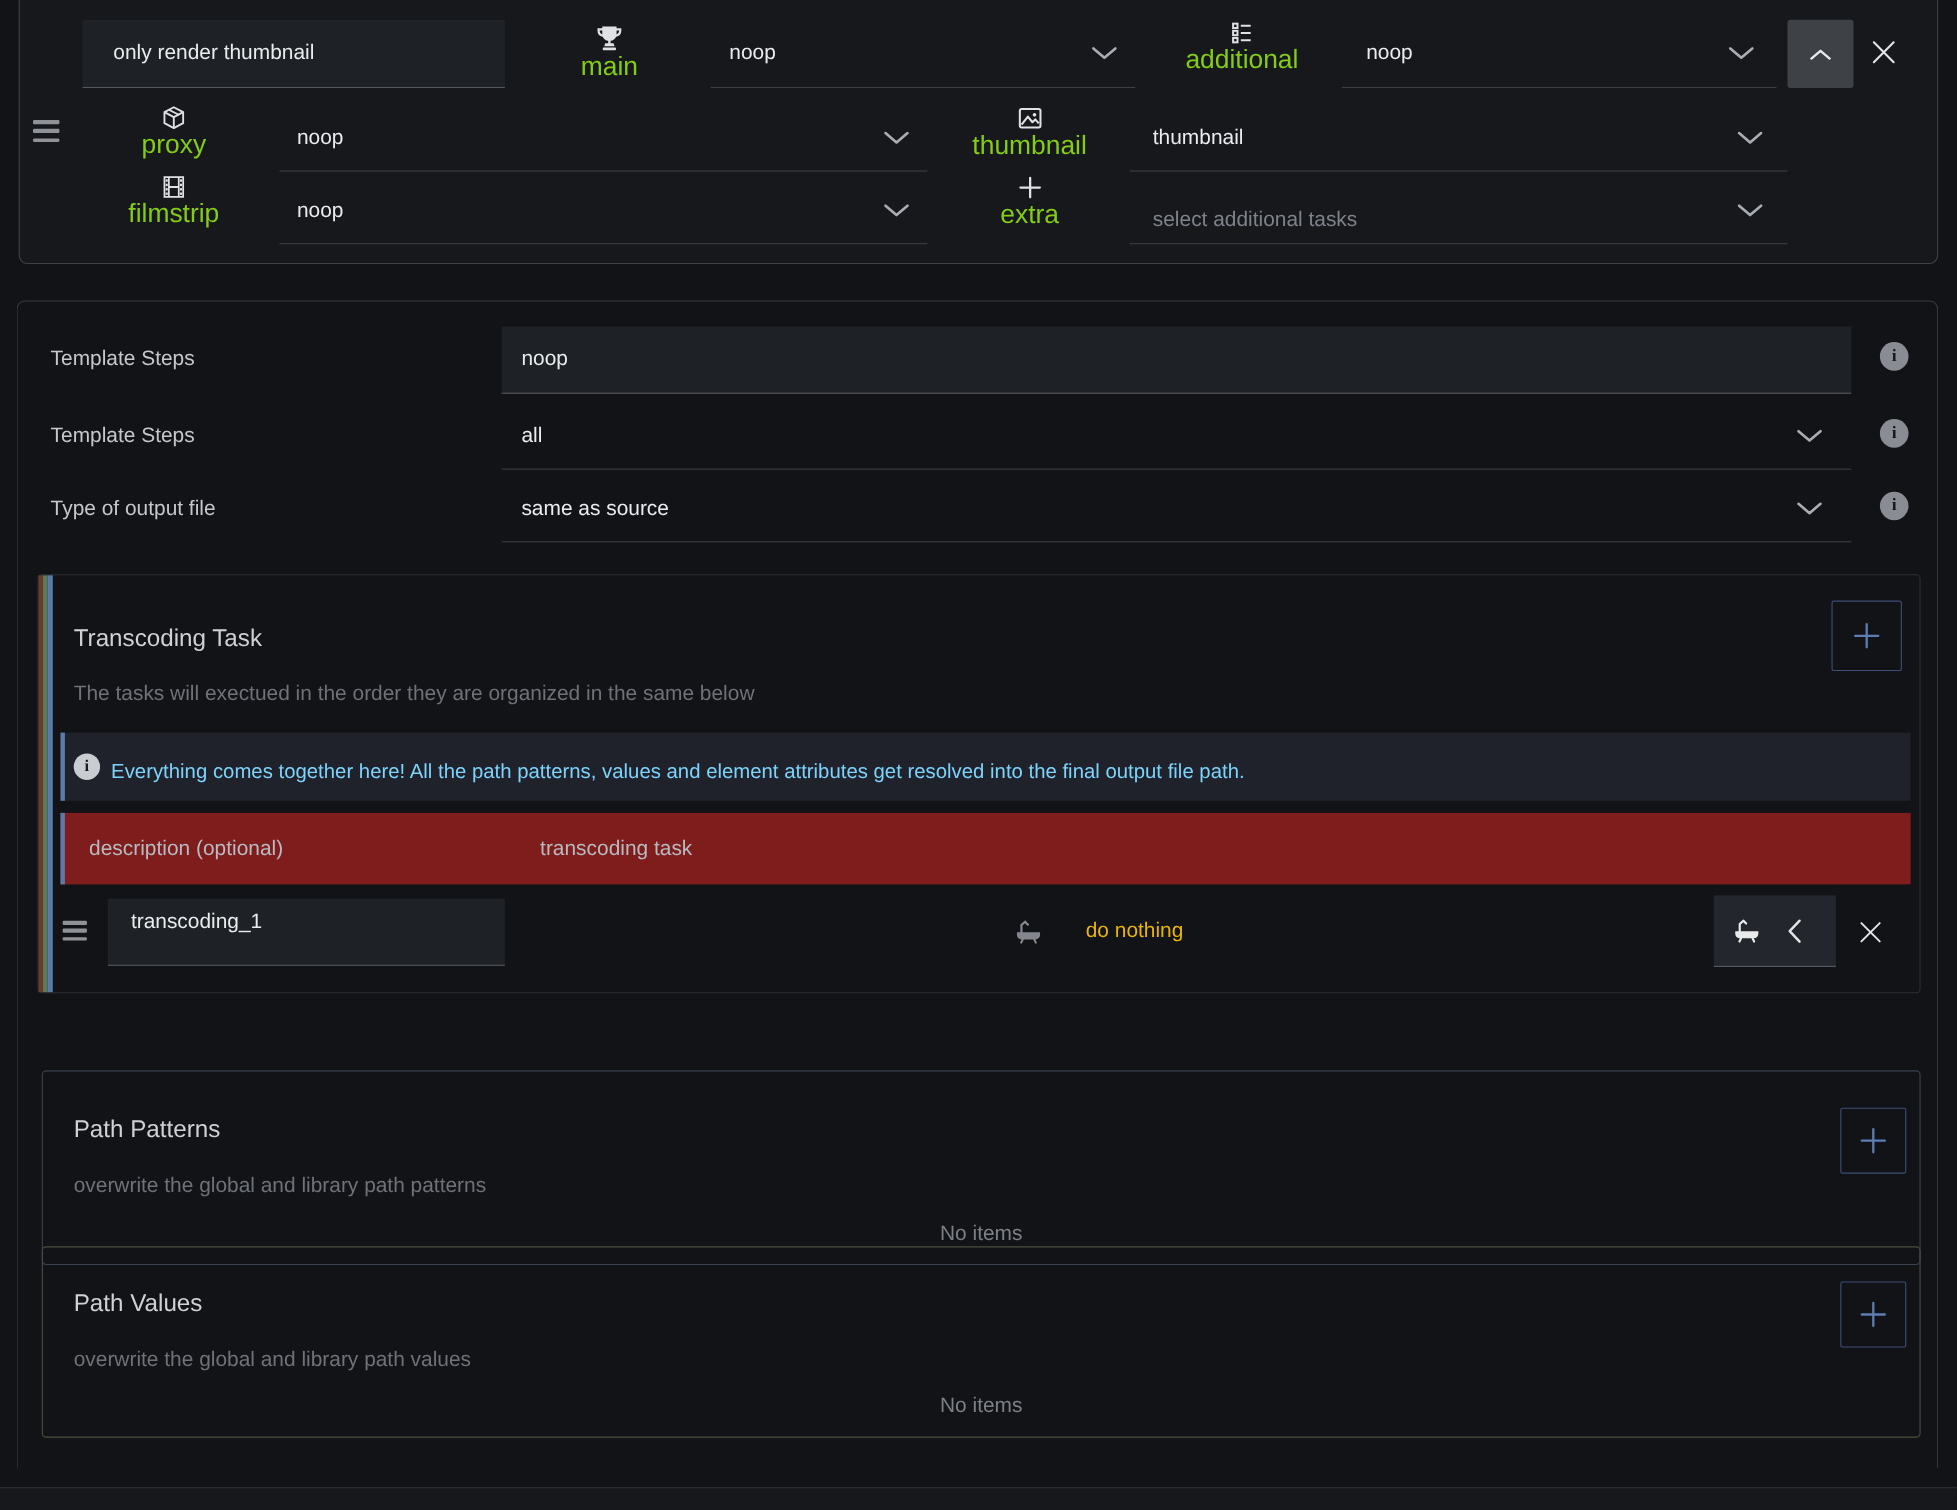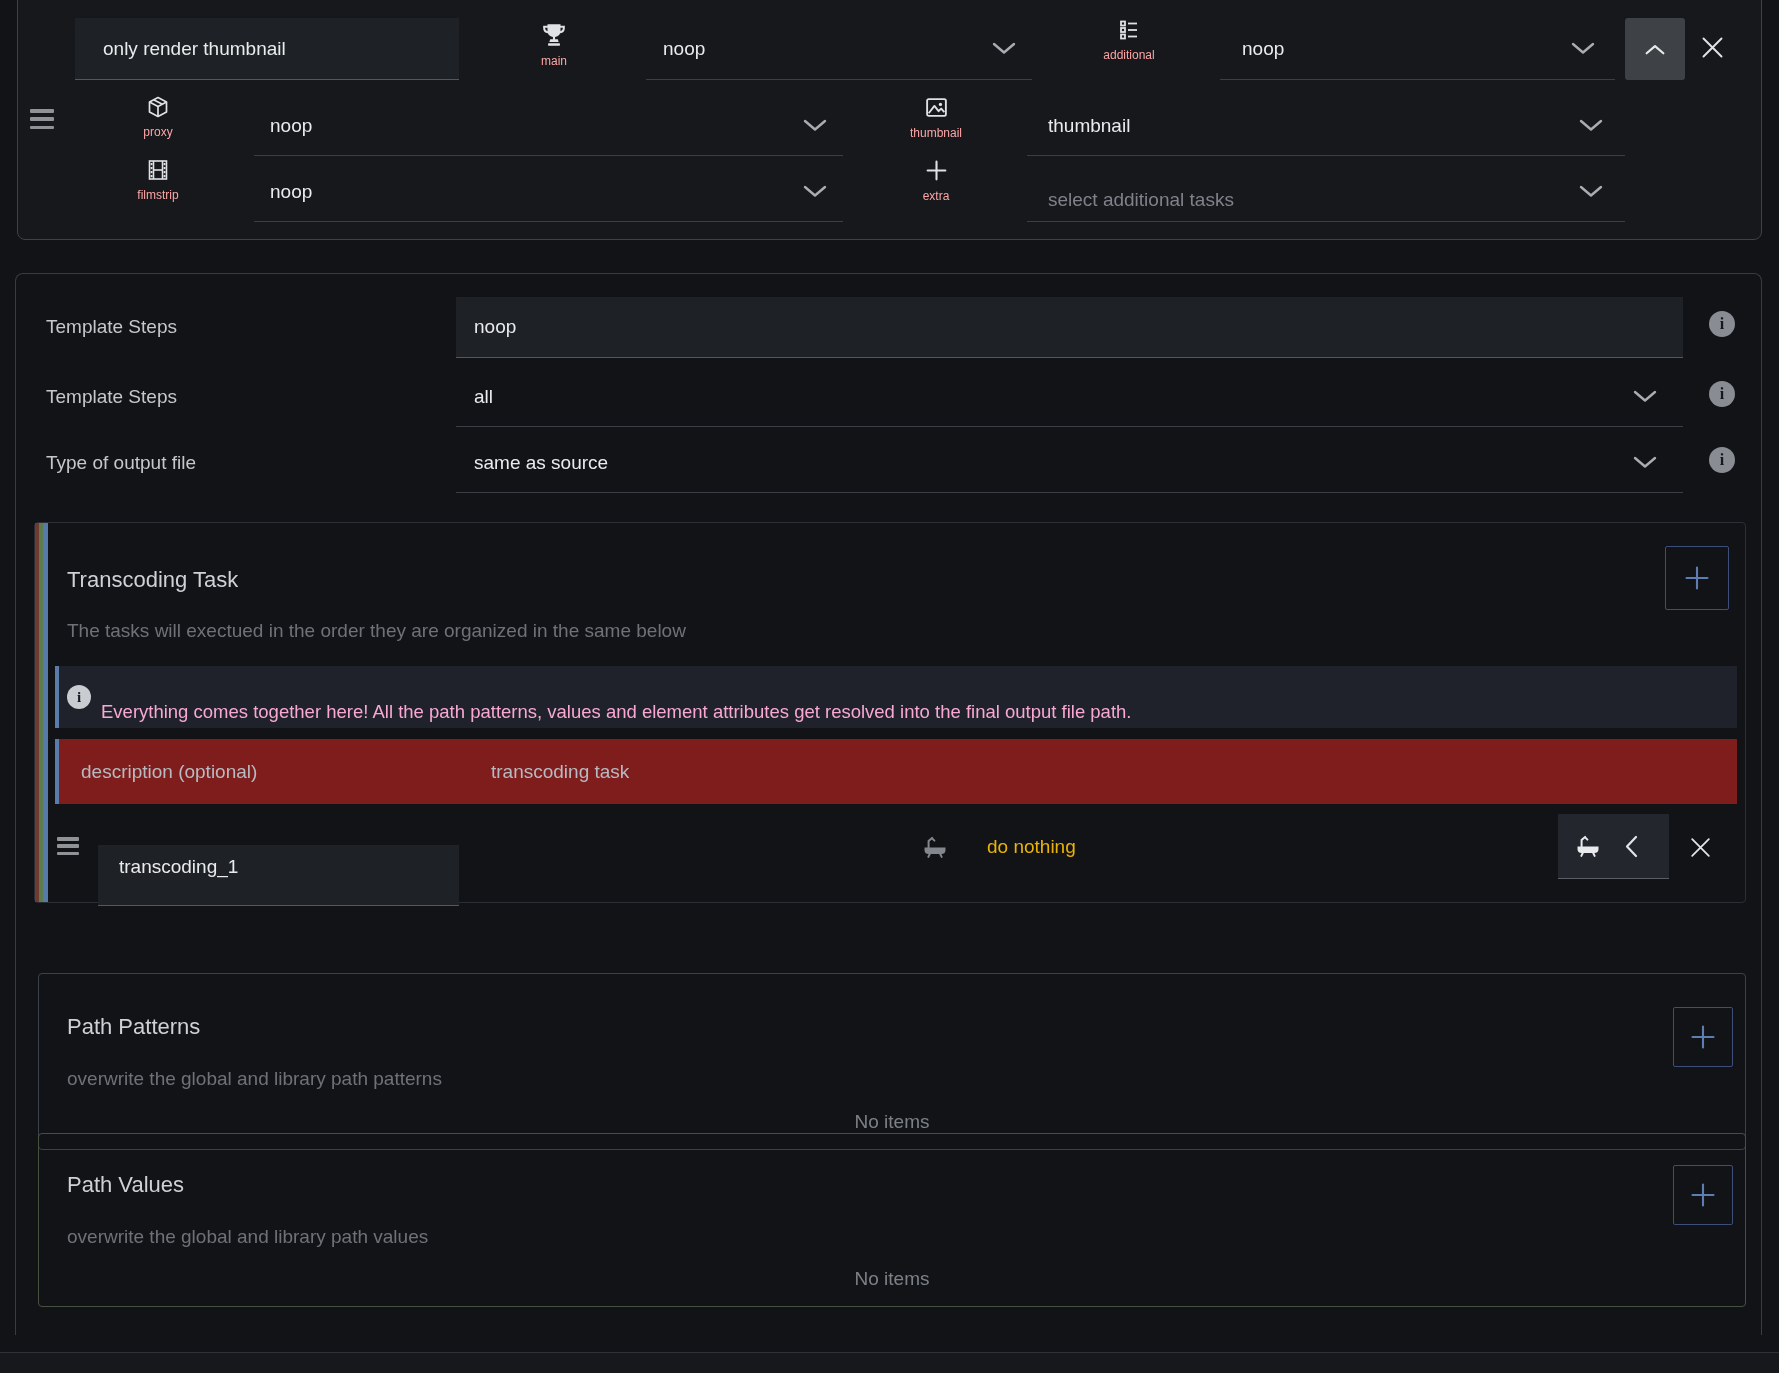--- a/index.html
+++ b/index.html
@@ -19,21 +19,21 @@
     position:absolute;border-bottom:1px solid #3b3e45;box-sizing:border-box;
     display:flex;align-items:center;cursor:pointer;
   }
   .sel .val{font-size:19px;color:#e9ebed;}
   .sel .val.placeholder{color:#7e828a;}
   .sel .chev{position:absolute;right:16px;color:#a9adb3;}
   .slot{
     position:absolute;display:flex;flex-direction:column;align-items:center;justify-content:flex-start;
     color:#dfe1e4;
   }
-  .slot .slot-label{font-size:12px;color:#fca5a5;margin-top:3px;line-height:20px;}
+  .slot .slot-label{font-size:24px;color:#84cc16;margin-top:3px;line-height:20px;}
   .hamburger{position:absolute;display:flex;flex-direction:column;justify-content:space-between;width:24px;height:20px;cursor:grab;}
   .hamburger span{display:block;height:3.5px;background:#8f9398;border-radius:1px;}
   .info-badge{
     position:absolute;width:26px;height:26px;border-radius:50%;background:#898d93;color:#16181c;
     display:flex;align-items:center;justify-content:center;font-size:16px;font-weight:bold;
     font-family:"Liberation Serif","DejaVu Serif",serif;cursor:pointer;
   }
   .form-label{position:absolute;font-size:19px;color:#c4c7cb;line-height:20px;}
   .plus-btn{
     position:absolute;border:1px solid #3d4f78;border-radius:2px;color:#5d7db3;
@@ -247,36 +247,36 @@
     <div class="plus-btn" style="left:1630px;top:23px;width:62px;height:62px;">
       <svg width="28" height="28" viewBox="0 0 24 24">
           <path d="M12 3 V21 M3 12 H21" stroke="currentColor" stroke-width="1.8" stroke-linecap="round"></path>
         </svg>
     </div>
     <div class="section-sub" style="left:32px;top:98px;">The tasks will exectued in the order they are organized in the same below</div>
 
     <div style="position:absolute;left:20px;top:143px;width:1682px;height:62px;background:#1f222a;">
       <div class="bluebar"></div>
       <div style="position:absolute;left:12px;top:19px;width:24px;height:24px;border-radius:50%;background:#c9ccd1;color:#1a1c22;display:flex;align-items:center;justify-content:center;font-size:15px;font-weight:bold;font-family:'Liberation Serif','DejaVu Serif',serif;">i</div>
-      <div style="position:absolute;left:46px;top:15px;height:62px;display:flex;align-items:center;font-size:18.5px;color:#f9a8d4;">Everything comes together here! All the path patterns, values and element attributes get resolved into the final output file path.</div>
+      <div style="position:absolute;left:46px;top:4px;height:62px;display:flex;align-items:center;font-size:18.5px;color:#7dd3fc;">Everything comes together here! All the path patterns, values and element attributes get resolved into the final output file path.</div>
     </div>
 
     <div style="position:absolute;left:20px;top:216px;width:1682px;height:65px;background:#7f1d1d;">
       <div class="bluebar"></div>
       <div style="position:absolute;left:26px;top:0;height:65px;display:flex;align-items:center;font-size:19px;color:#b7bbc1;">description (optional)</div>
       <div style="position:absolute;left:436px;top:0;height:65px;display:flex;align-items:center;font-size:19px;color:#b7bbc1;">transcoding task</div>
     </div>
 
     <div style="position:absolute;left:0;top:291px;width:1712px;height:65px;">
       <div class="hamburger" style="left:22px;top:23px;width:22px;height:18px;">
         <span></span>
           <span></span>
           <span></span>
       </div>
-      <input class="txt-input" style="left: 63px; top: 3px; width: 361px; height: 61px; padding: 0px 12px 16px 21px; margin-top: 28px;" value="transcoding_1">
+      <input class="txt-input" style="left: 63px; top: 3px; width: 361px; height: 61px; padding: 0px 12px 16px 21px;" value="transcoding_1">
       <span style="position:absolute;left:886px;top:19px;color:#83878d;">
         <svg width="28" height="28" viewBox="0 0 24 24" fill="none" stroke="currentColor" stroke-width="1.7">
           <path d="M3 12.5 H21 V14.5 a3.5 3.5 0 0 1 -3.5 3.5 H6.5 A3.5 3.5 0 0 1 3 14.5 Z" fill="currentColor" stroke="none"></path>
           <path d="M6.5 12.5 V6.8 L9.5 4.2" stroke-linecap="round"></path>
           <path d="M10 5 l1.5 1.5" stroke-linecap="round"></path>
           <path d="M7.5 18 L6.3 20.5 M16.5 18 L17.7 20.5" stroke-linecap="round"></path>
         </svg>
       </span>
       <div style="position:absolute;left:952px;top:0;height:65px;display:flex;align-items:center;font-size:19px;color:#eab308;">do nothing</div>
 

